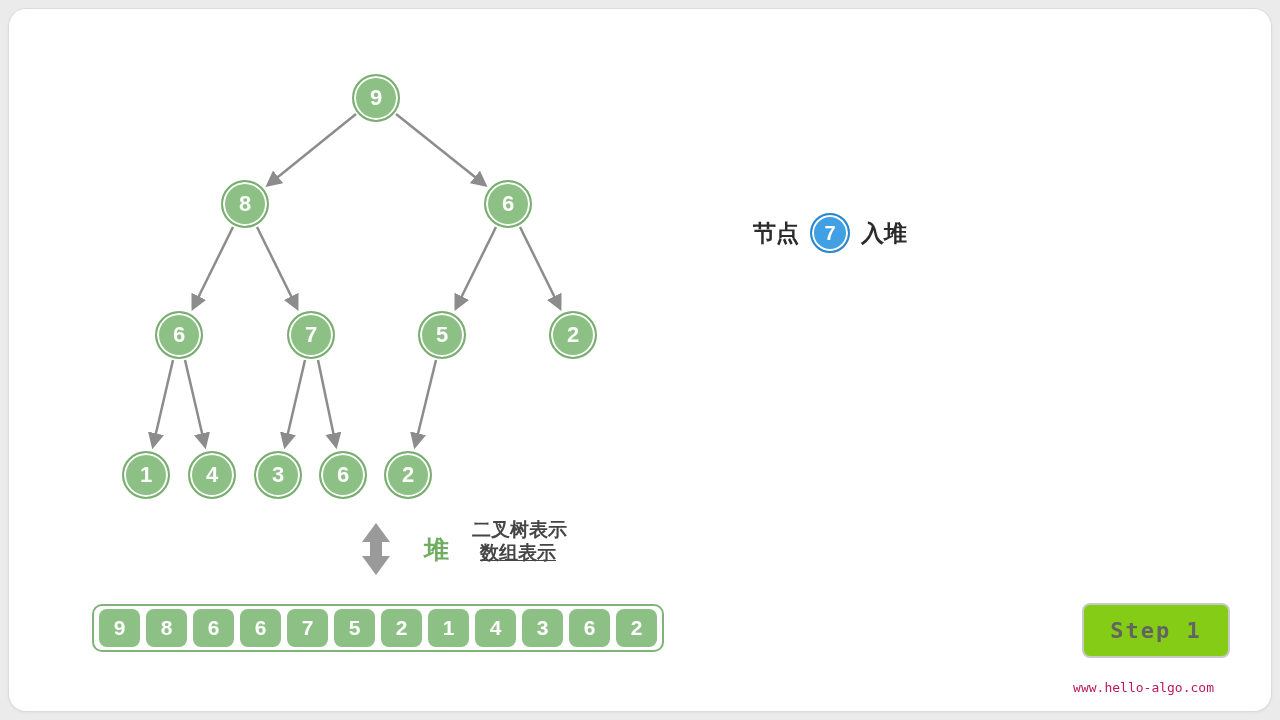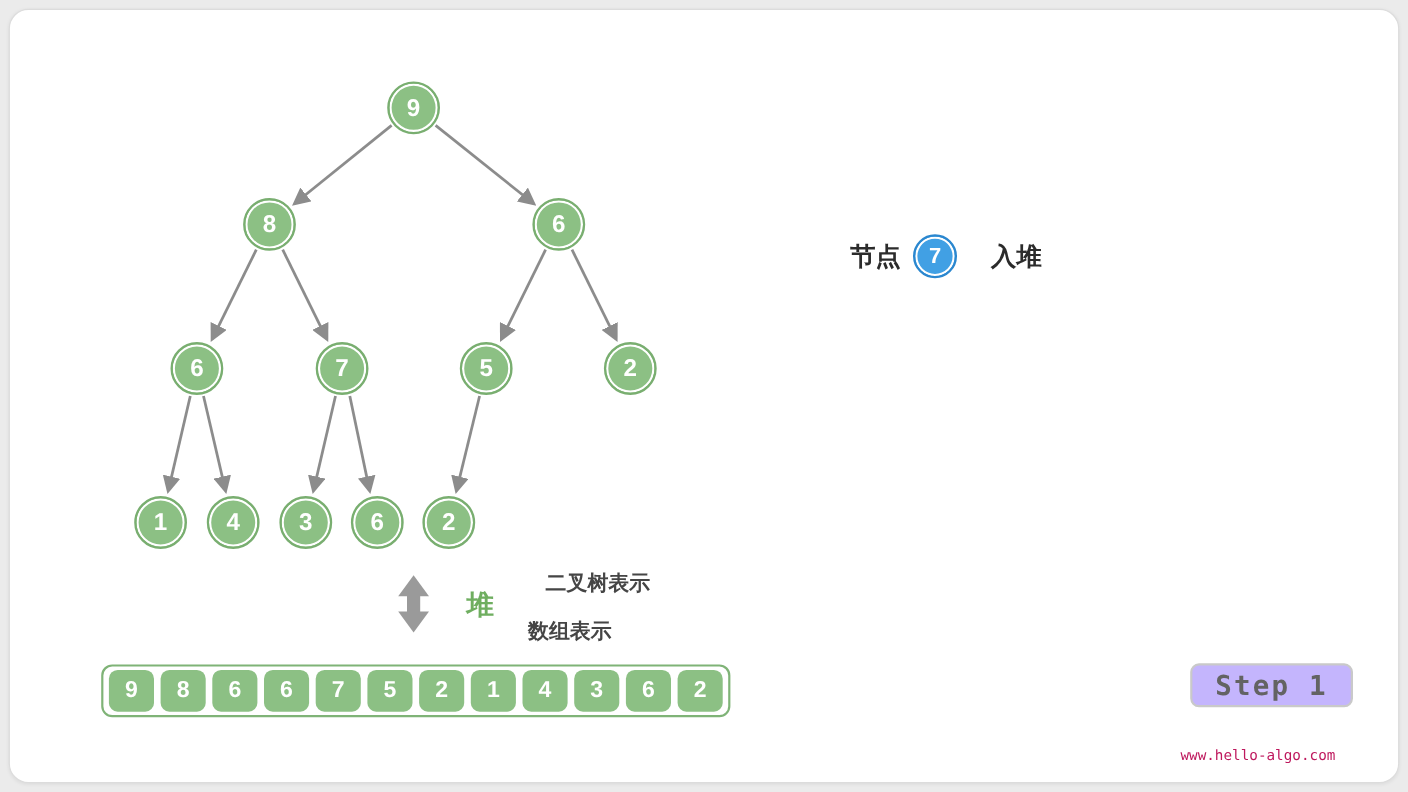--- a/index.html
+++ b/index.html
@@ -35,21 +35,21 @@
     display: flex; align-items: center; justify-content: center;
   }
 
   .annotation {
     position: absolute;
     left: 753px; top: 211px;
     display: flex; align-items: center; gap: 11px;
     height: 44px;
   }
   .annotation .txt {
-    font-size: 23px; font-weight: bold; color: #2b2b2b; margin-left: 20px;
+    font-size: 23px; font-weight: bold; color: #2b2b2b;
   }
   .blue-node {
     width: 40px; height: 40px;
     border-radius: 50%;
     background: #41A0E4;
     border: 2px solid #2B87CF;
     box-shadow: inset 0 0 0 2px #ffffff;
     color: #ffffff;
     font-size: 20px; font-weight: bold;
     display: flex; align-items: center; justify-content: center;
@@ -59,22 +59,22 @@
     position: absolute;
     left: 424px; top: 533px;
     font-size: 25px; font-weight: bold;
     color: #6FAE60;
   }
   .repr-label {
     position: absolute;
     font-size: 19px; font-weight: bold;
     color: #454545;
   }
-  .repr-label.tree { left: 496px; top: 517px; }
-  .repr-label.array { left: 480px; top: 561px; }
+  .repr-label.tree { left: 472px; top: 517px; }
+  .repr-label.array { left: 480px; top: 540px; text-decoration: underline; }
 
   .array-box {
     position: absolute;
     left: 92px; top: 604px;
     width: 572px; height: 48px;
     border: 2px solid #7FB377;
     border-radius: 10px;
     background: #ffffff;
     display: flex; align-items: center; justify-content: center;
     gap: 6px;
@@ -85,27 +85,27 @@
     border-radius: 8px;
     background: #8CC084;
     color: #ffffff;
     font-size: 21px; font-weight: bold;
     display: flex; align-items: center; justify-content: center;
   }
 
   .step-box {
     position: absolute;
     left: 1082px; top: 603px;
-    width: 148px; height: 40px;
-    background: #c4b5fd;
+    width: 148px; height: 55px;
+    background: #84cc16;
     border: 2px solid #c9c9c9;
     border-radius: 8px;
     display: flex; align-items: center; justify-content: center;
     font-family: "DejaVu Sans Mono", "Liberation Mono", monospace;
-    font-size: 25px; font-weight: bold;
+    font-size: 22px; font-weight: bold;
     color: #636363;
     letter-spacing: 2px;
   }
 
   .watermark {
     position: absolute;
     right: 66px; top: 680px;
     font-family: "DejaVu Sans Mono", "Liberation Mono", monospace;
     font-size: 13px;
     color: #be185d;

